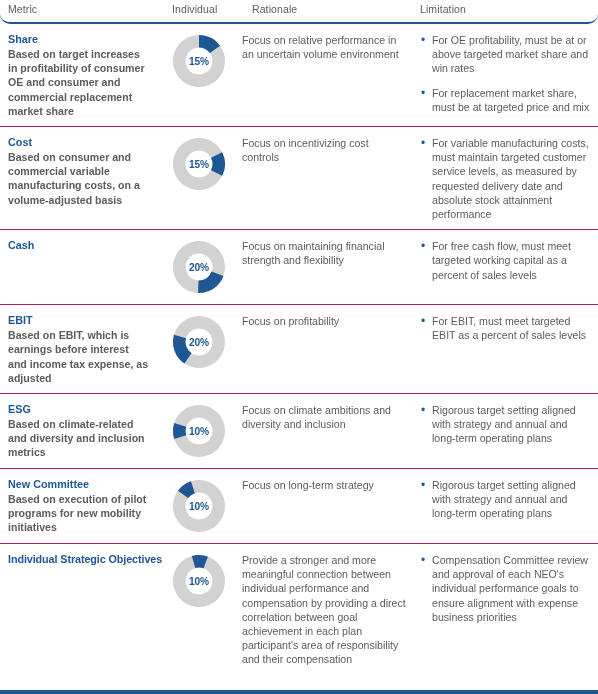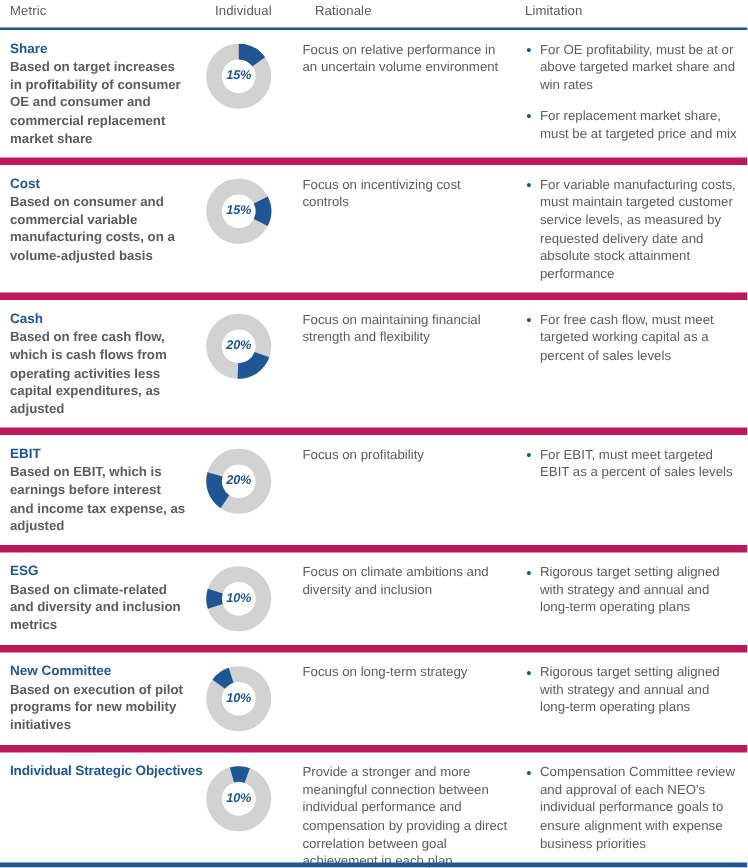--- a/index.html
+++ b/index.html
@@ -19,48 +19,49 @@
     width: 598px;
     height: 694px;
     box-sizing: border-box;
   }
 
   
   .table-header {
     position: relative;
     height: 22px;
     border-bottom: 2.5px solid #1f5694;
+    border-radius: 10px;
   }
   .th {
     position: absolute;
     top: 3px;
     font-size: 10.5px;
     color: #5b5c5e;
     letter-spacing: 0.1px;
     white-space: nowrap;
   }
   .th.c-metric     { left: 8px; }
   .th.c-weighting  { left: 172px; }
   .th.c-rationale  { left: 224px; margin-left: 28px; }
   .th.c-limitation { left: 420px; }
 
   
   .row {
     position: relative;
     display: flex;
     align-items: flex-start;
-    border-bottom: 6px solid #be185d;
+    border-bottom: 1px solid #be185d;
     box-sizing: border-box;
   }
   .row:last-of-type { border-bottom: none; }
 
   .cell { box-sizing: border-box; }
 
   .c1 { width: 162px; padding: 8px 12px 8px 8px; }
-  .c2 { width: 74px;  padding: 8px 0 8px 0; display: flex; justify-content: flex-start; font-style: italic; }
+  .c2 { width: 74px;  padding: 8px 0 8px 0; display: flex; justify-content: center; }
   .c3 { width: 184px; padding: 9px 14px 8px 6px; }
   .c4 { width: 178px; padding: 9px 6px 8px 0px; }
 
   .metric-name {
     font-weight: bold;
     color: #1f5694;
     font-size: 10.8px;
     line-height: 14px;
     margin-bottom: 1px;
   }
@@ -187,21 +188,20 @@
         </div>
         <div class="cell c4">
           <ul class="limitations">
             <li><span class="bullet">•</span><span>For variable manufacturing costs, must maintain targeted customer service levels, as measured by requested delivery date and absolute stock attainment performance</span></li>
           </ul>
         </div>
       </div>
       <div class="row">
         <div class="cell c1">
           <div class="metric-name">Cash</div>
-          <div class="metric-desc">Based on free cash flow, which is cash flows from operating activities less capital expenditures, as adjusted</div>
         </div>
         <div class="cell c2">
           <div class="donut-wrap">
             <svg width="58" height="58" viewBox="0 0 58 58" aria-hidden="true">
       <path d="M 29 3 A 26 26 0 1 1 28.99 3 Z
                M 29 15.5 A 13.5 13.5 0 1 0 29.01 15.5 Z" fill="#d2d2d2" fill-rule="evenodd"></path>
       <path d="M 53.432008140433624 37.89252372646739 A 26 26 0 0 1 28.092613085734982 54.98416150249649 L 28.52885679451624 42.491776164757795 A 13.5 13.5 0 0 0 41.685850380609764 33.61727193489653 Z" fill="#1f5694"></path>
     </svg>
             <div class="donut-label">20%</div>
           </div>

